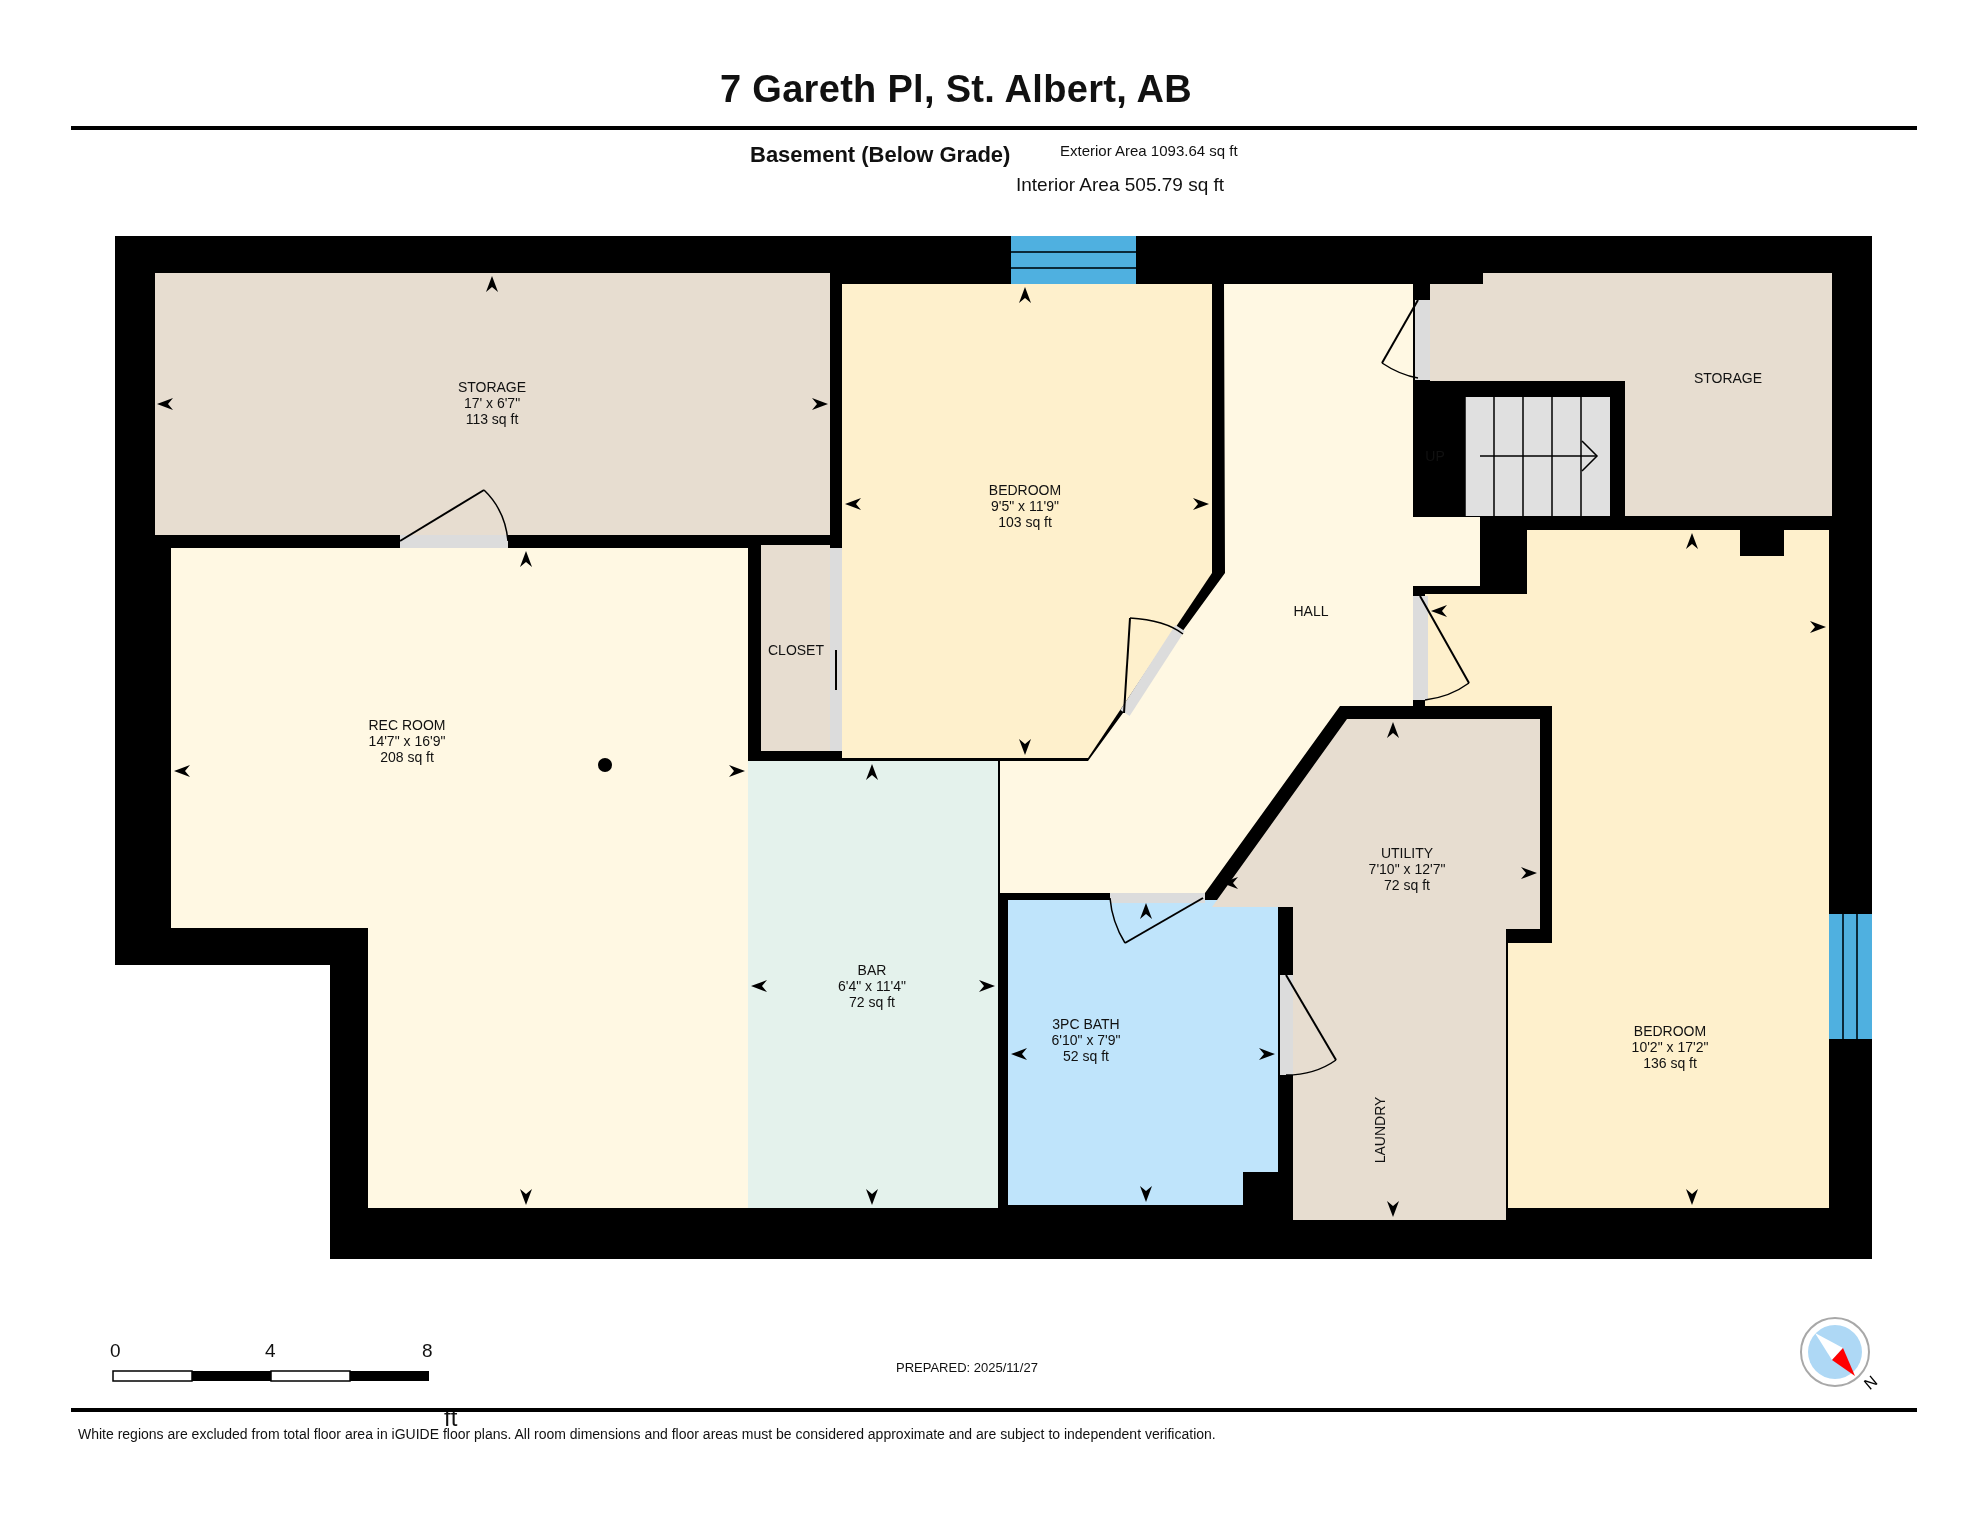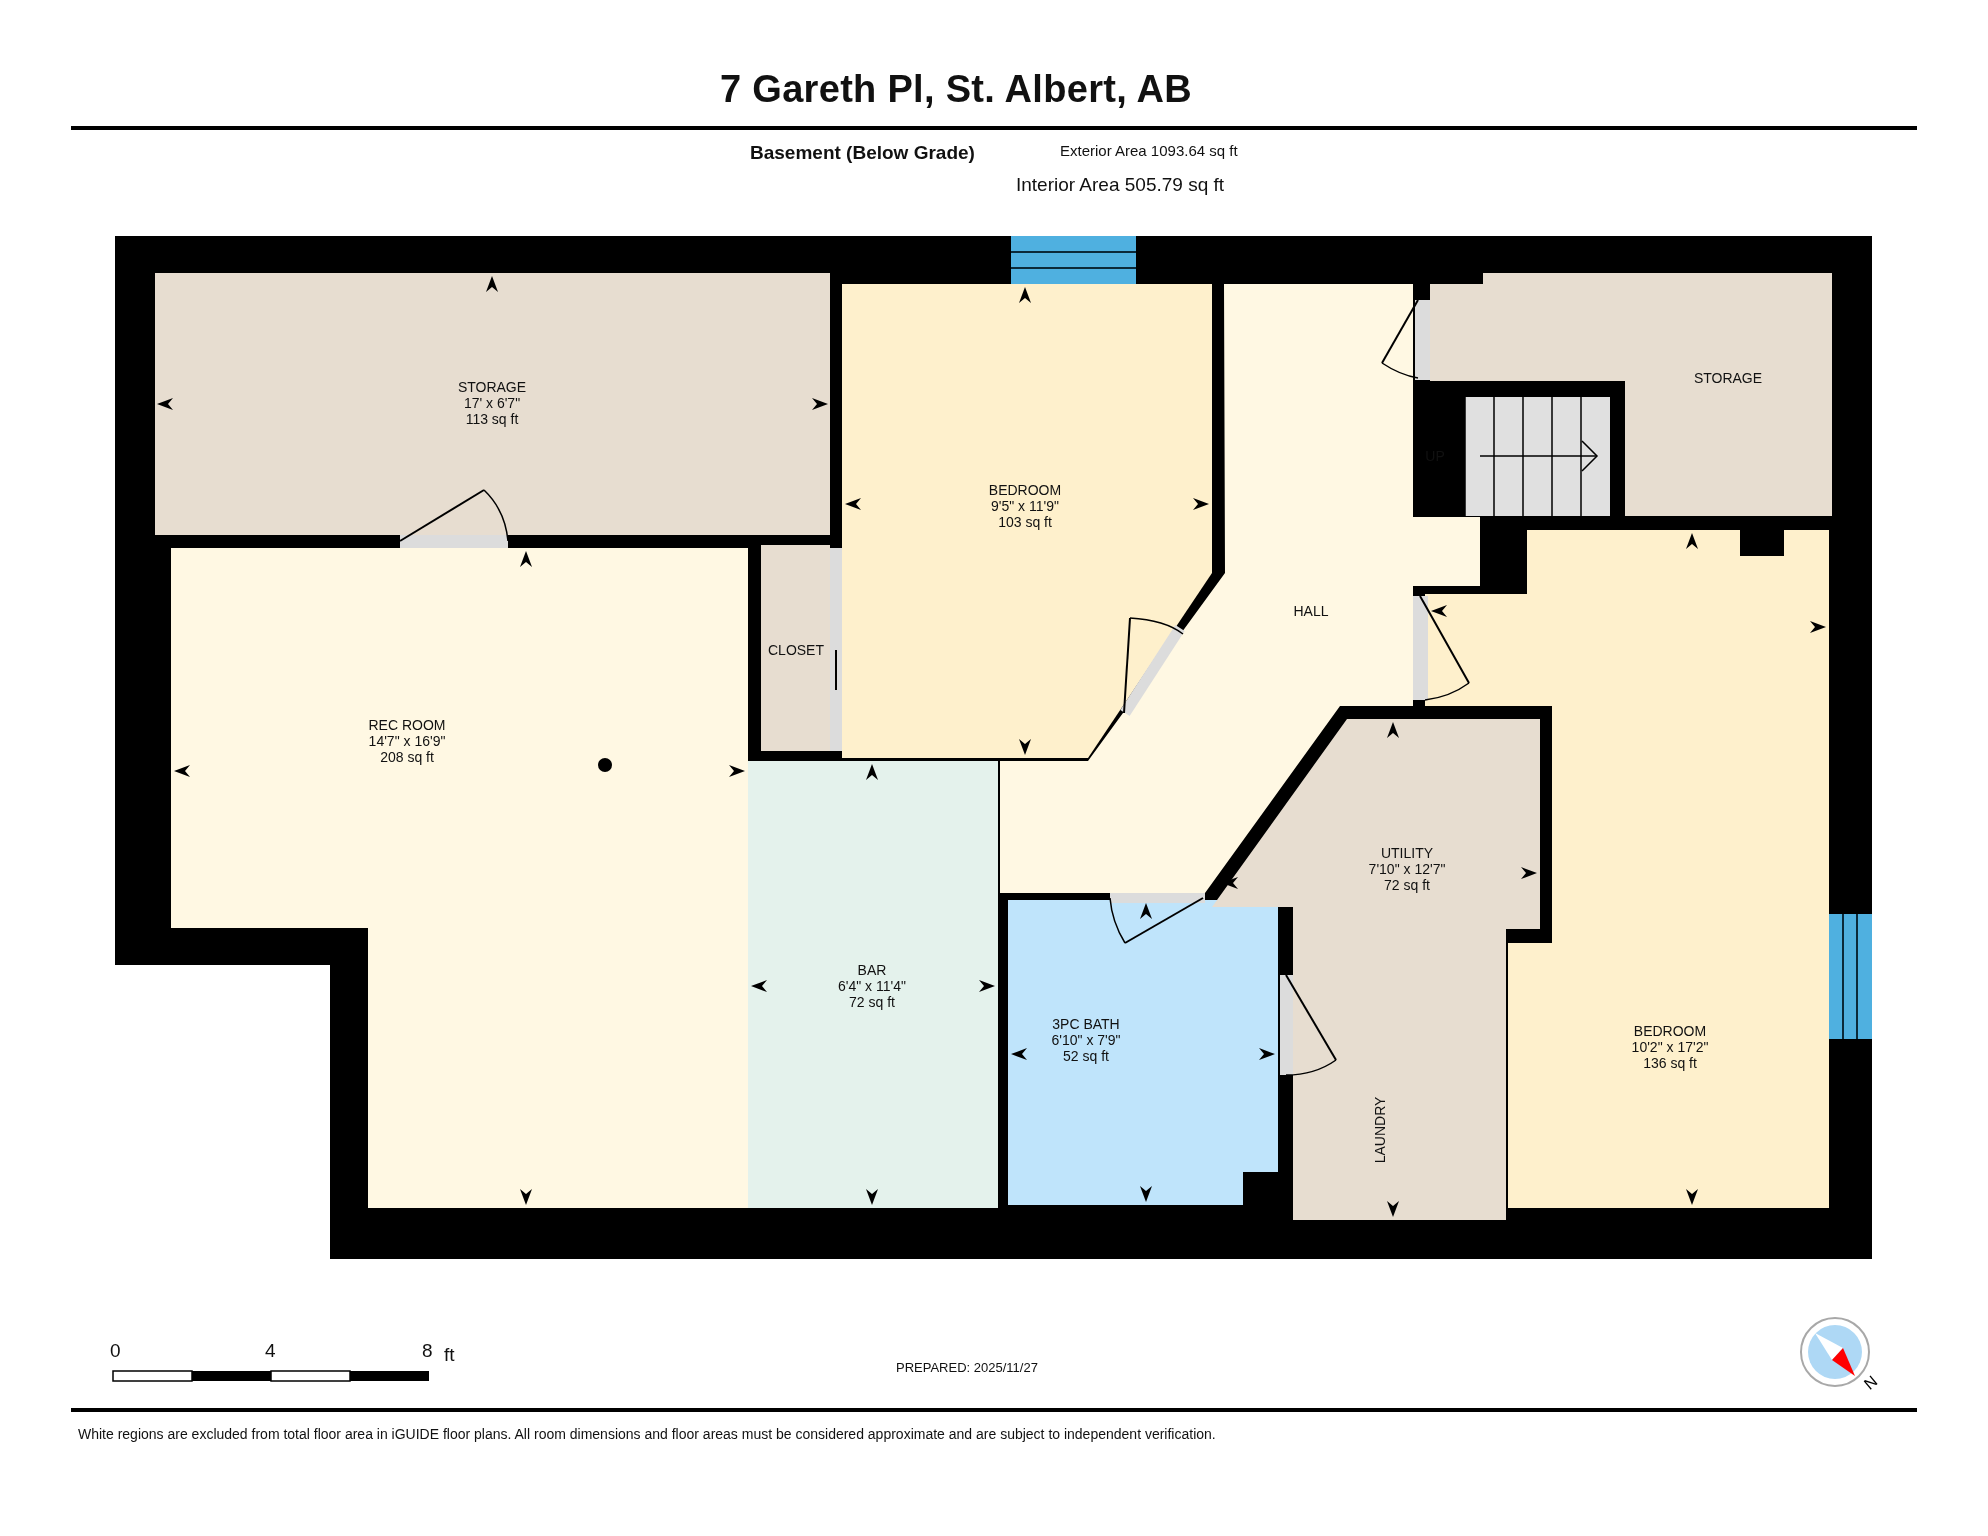--- a/index.html
+++ b/index.html
@@ -1,27 +1,27 @@
 <!DOCTYPE html>
 <html><head>
 <meta charset="utf-8">
 <style>
   html, body { margin:0; padding:0; background:#ffffff; }
   body { width:1988px; height:1536px; position:relative; overflow:hidden; font-family:"Liberation Sans", sans-serif; color:#111; }
   .title { position:absolute; left:0; width:1912px; top:68px; text-align:center; font-size:38px; font-weight:bold; letter-spacing:0.3px; }
   .rule { position:absolute; left:71px; width:1846px; height:4px; background:#000; }
   .rule.top { top:126px; }
   .rule.bottom { top:1408px; }
-  .summary-level { position:absolute; left:750px; top:142px; font-size:19px; font-weight:bold; }
+  .summary-level { position:absolute; left:750px; top:142px; font-size:22px; font-weight:bold; }
   .summary-ext { position:absolute; left:1016px; top:142px; font-size:15px;margin-left:44px; }
   .summary-int { position:absolute; left:1016px; top:174px; font-size:19px; }
   svg.plan { position:absolute; left:0; top:0; }
   .rl { font-family:"Liberation Sans", sans-serif; font-size:14px; fill:#111; text-anchor:middle; }
   .scale-num { position:absolute; top:1340px; font-size:19px; }
-  .scale-unit { position:absolute; left:444px; top:1344px; font-size:19px; }
+  .scale-unit { position:absolute; left:444px; top:1404px; font-size:24px; }
   .prepared { position:absolute; left:896px; top:1360px; font-size:13px; }
   .disclaimer { position:absolute; left:78px; top:1426px; font-size:14px; }
   .compass { position:absolute; left:1798px; top:1316px; }
 </style>
 </head>
 <body>
 
 <div class="title">7 Gareth Pl, St. Albert, AB</div>
 <div class="rule top"></div>
 <div class="summary-level">Basement (Below Grade)</div>

